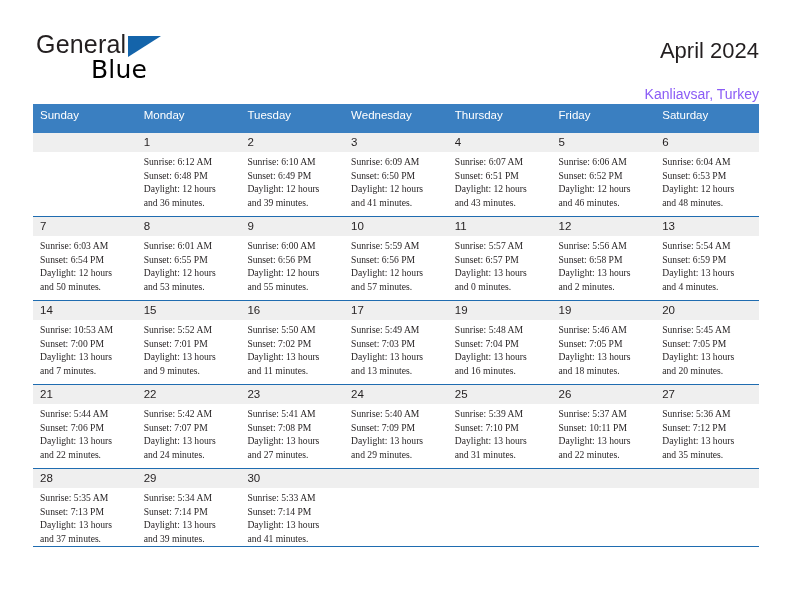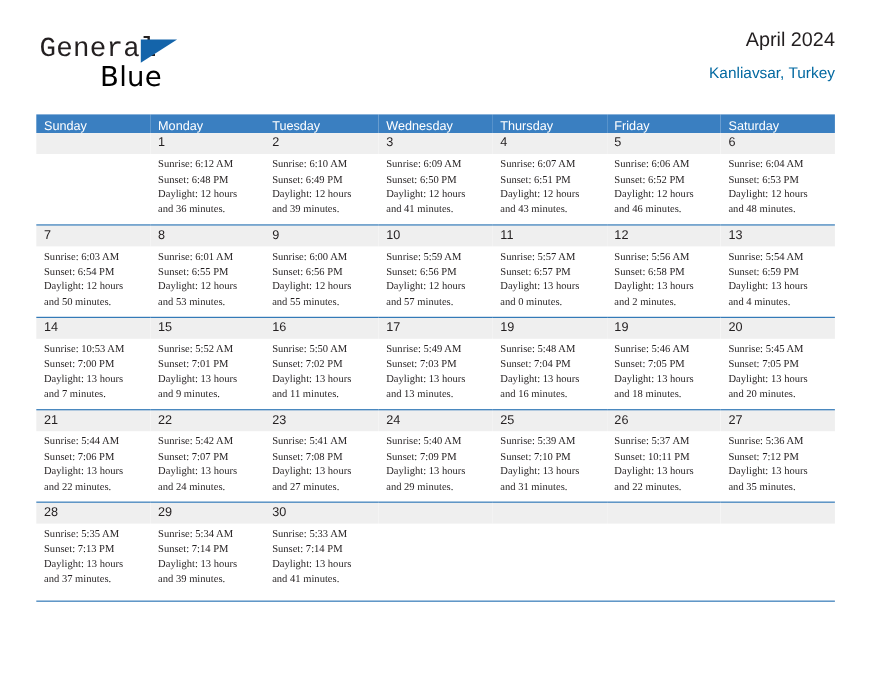--- a/index.html
+++ b/index.html
@@ -38,21 +38,21 @@
     height: 58px;
   }
   .brand-general {
     position: absolute;
     left: 3px;
     top: 0px;
     font-size: 25px;
     letter-spacing: 0.2px;
     color: #231f20;
     line-height: 1;
-    font-family: Liberation Mono, monospace;
+    font-family: Liberation Sans, sans-serif;
   }
   .brand-triangle {
     position: absolute;
     left: 95px;
     top: 4px;
     width: 0;
     height: 0;
     border-left: 33px solid #1464aa;
     border-bottom: 21px solid transparent;
   }
@@ -67,29 +67,30 @@
     font-family: "DejaVu Sans", sans-serif;
   }
 
   .titles {
     position: absolute;
     right: 0;
     top: 0;
     text-align: right;
   }
   .month-title {
-    font-size: 18px;
+    font-size: 22px;
     color: #231f20;
     line-height: 1.15;
     white-space: nowrap;
+    margin-top: 12px;
   }
   .location-title {
     font-size: 14px;
-    color: #0369a1;
-    margin-top: 12px;
+    color: #8b5cf6;
+    margin-top: 24px;
     line-height: 1.1;
     white-space: nowrap;
   }
 
   
   .calendar {
     position: absolute;
     left: 33px;
     top: 104px;
     width: 726px;
@@ -98,21 +99,21 @@
     width: 726px;
     border-collapse: collapse;
     table-layout: fixed;
   }
   table.cal th {
     background: #3a7fc1;
     color: #ffffff;
     font-size: 11.5px;
     font-weight: normal;
     text-align: left;
-    padding: 5px 0 0 7px;
+    padding: 5px 0 12px 7px;
     height: 11px;
     border: none;
   }
   td.day {
     vertical-align: top;
     padding: 0;
     height: 83px;
     border-top: 1.3px solid #1f6cb0;
     border-bottom: none;
     background: #ffffff;

